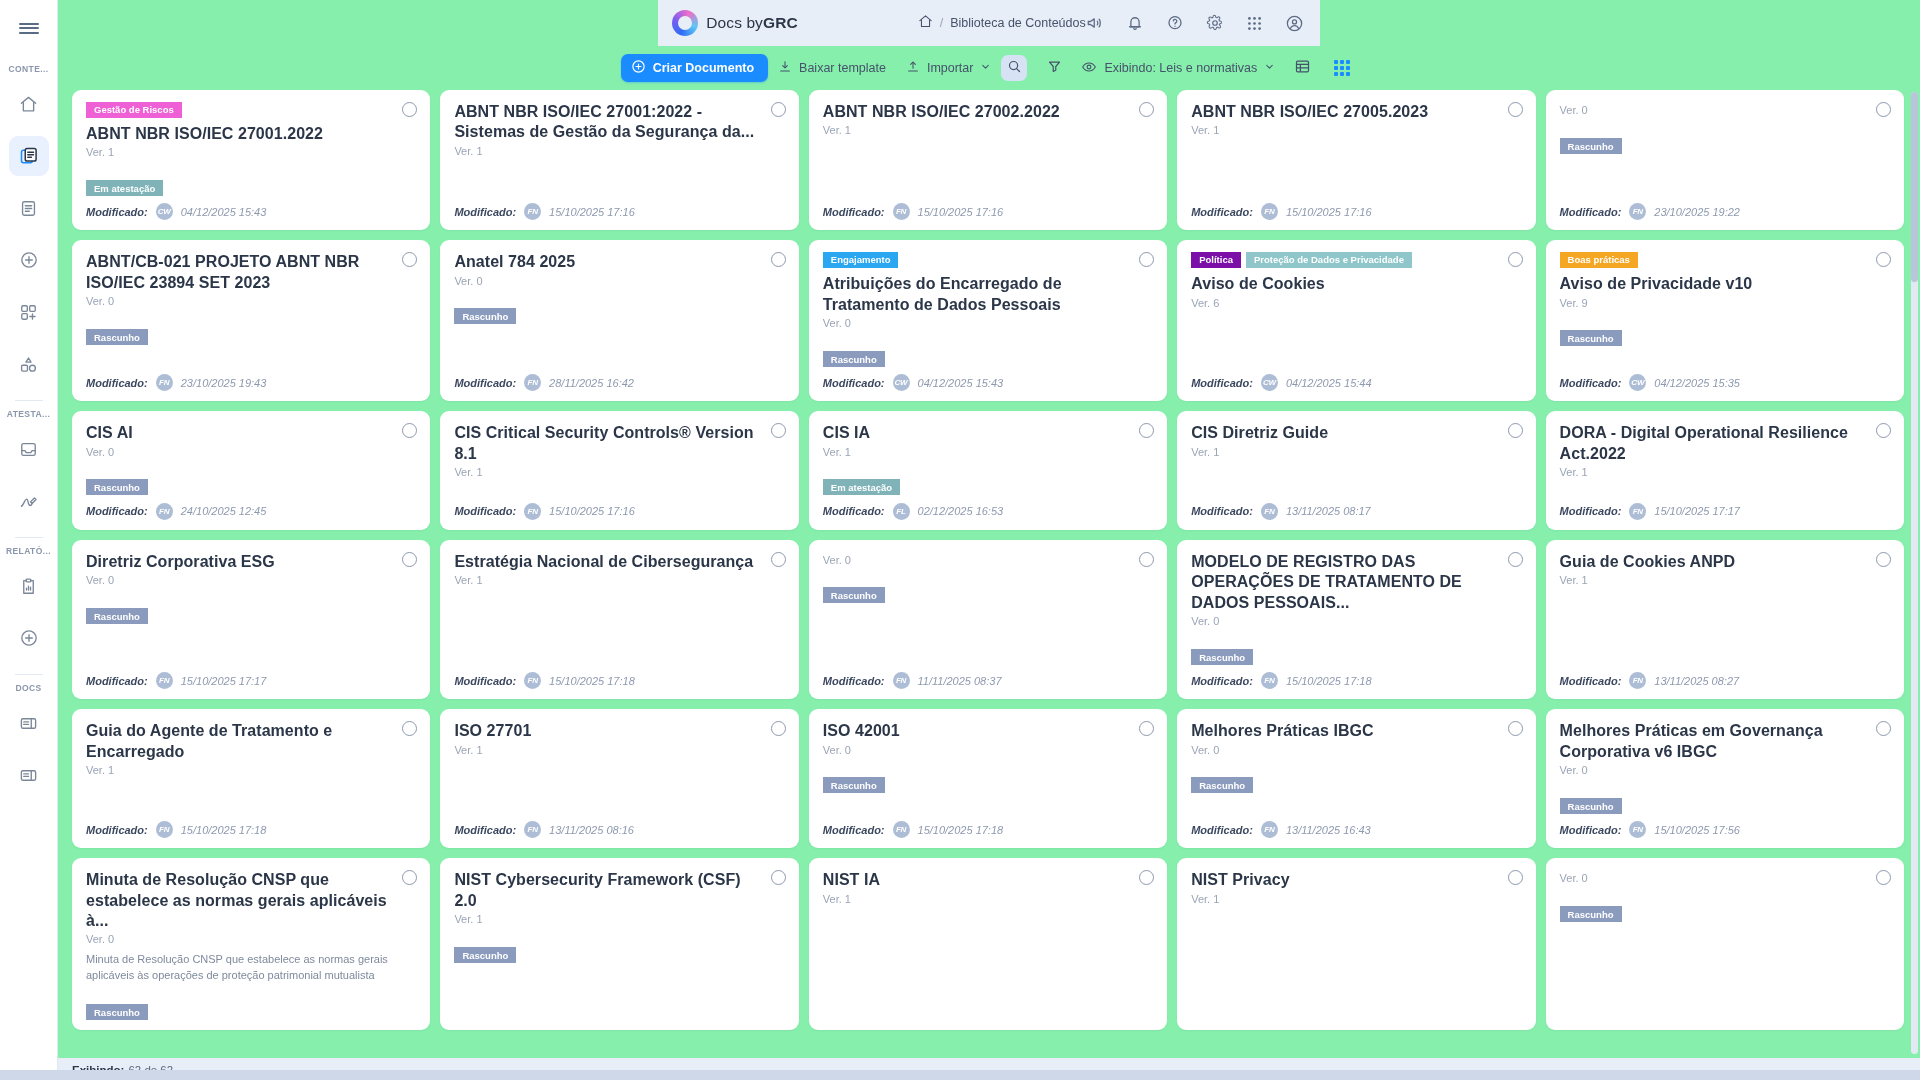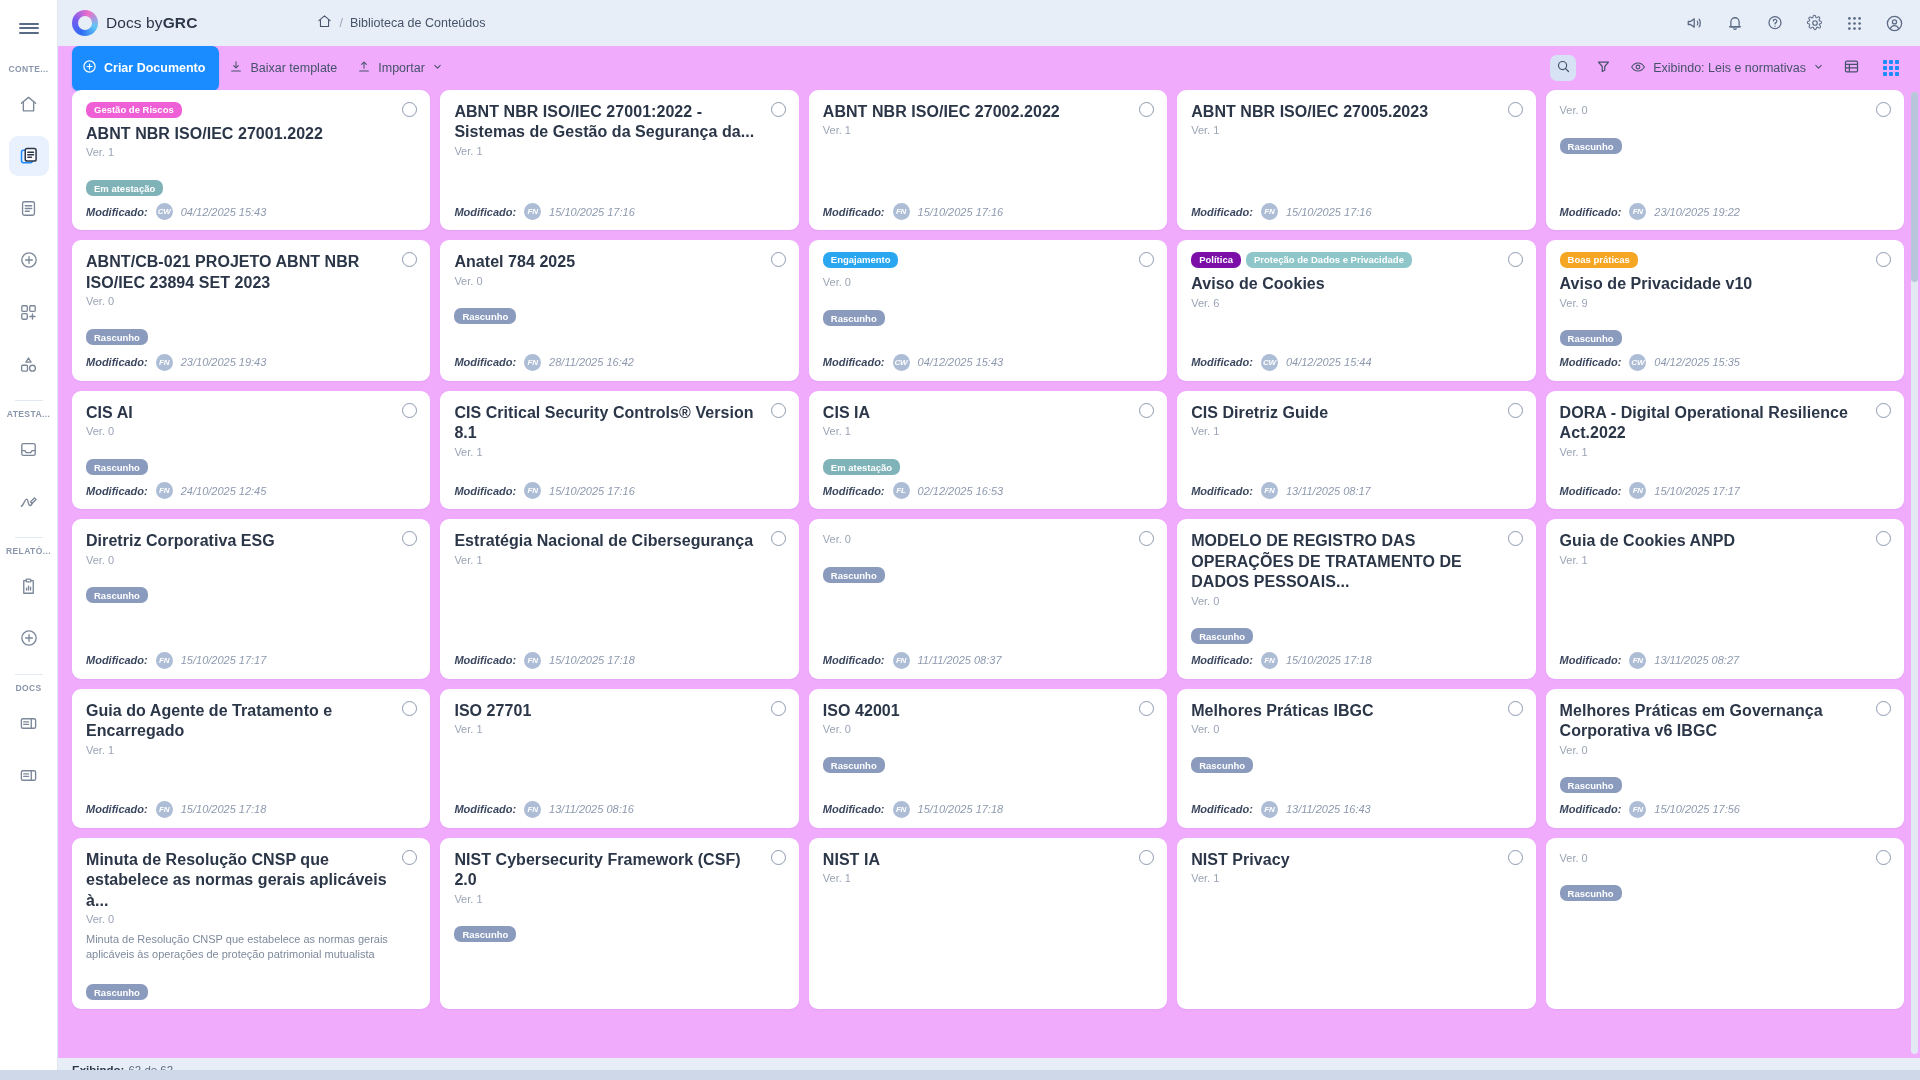--- a/index.html
+++ b/index.html
@@ -33,21 +33,21 @@
   .rail-btn {
     width: 40px; height: 40px; border-radius: 9px;
     display: flex; align-items: center; justify-content: center;
     margin: 6px 0; cursor: pointer; color: #7b8798;
   }
   .rail-btn.active { background: #e9f1fe; }
   .rail-btn svg { display: block; }
   .rail-sep { width: 28px; height: 1px; background: #e3e9f2; margin: 10px 0 2px 0; }
 
   
-  .main { flex: 1 1 auto; display: flex; flex-direction: column; min-width: 0; background:#f0abfc;}
+  .main { flex: 1 1 auto; display: flex; flex-direction: column; min-width: 0; background:#86efac;align-items:center;}
 
   
   .topbar {
     height: 46px; flex: 0 0 46px; display: flex; align-items: center;
     padding: 0 16px 0 14px; background: #e8eef7;
   }
   .brand { display: flex; align-items: center; gap: 8px; }
   .brand-logo { width: 26px; height: 26px; position: relative; }
   .brand-logo .b1 {
     position:absolute; inset:0; border-radius:50%;
@@ -61,21 +61,21 @@
   .brand-text b { font-weight: 800; }
   .crumbs { display:flex; align-items:center; gap:7px; margin-left: 120px; color:#45526a; font-size:12.5px;}
   .crumbs .sep { color:#9aa6ba; }
   .topbar-right { margin-left:auto; display:flex; align-items:center; gap: 22px; color:#5b6a85; }
   .ticon { cursor:pointer; display:flex; align-items:center; justify-content:center;}
 
   
   .toolbar { height: 44px; flex:0 0 44px; display:flex; align-items:center; padding: 0 16px 0 14px; }
   .btn-primary {
     background: #1a8cff; color:#fff; border:none; border-radius:7px;
-    height: 45px; padding: 0 14px 0 10px; font-size: 12.5px; font-weight:600;
+    height: 28px; padding: 0 14px 0 10px; font-size: 12.5px; font-weight:600;
     display:flex; align-items:center; gap:7px; cursor:pointer;
     font-family:"Liberation Sans", sans-serif;
     box-shadow: 0 1px 2px rgba(26,140,255,.35);
   }
   .btn-ghost {
     background:transparent; border:none; color:#45526a; font-size:12.5px;
     height:28px; padding: 0 10px; display:flex; align-items:center; gap:7px; cursor:pointer;
     font-family:"Liberation Sans", sans-serif;
   }
   .toolbar-right { margin-left:auto; display:flex; align-items:center; gap: 14px; color:#5b6a85;}
@@ -98,21 +98,21 @@
     display:flex; flex-direction:column;
     box-shadow: 0 1px 2px rgba(40,60,100,.06);
   }
   .card .radio {
     position:absolute; right:13px; top:12px;
     width:15px; height:15px; border:1.6px solid #8d99ae; border-radius:50%;
     cursor:pointer; background:#fff;
   }
   .tags { display:flex; gap:5px; flex-wrap:wrap; margin-bottom: 6px; }
   .tag {
-    font-size:9.5px; font-weight:600; color:#fff; border-radius:7px;
+    font-size:9.5px; font-weight:600; color:#fff; border-radius:0;
     padding: 2.5px 8px; line-height:1.15; white-space:nowrap;
   }
   .c-title {
     font-size:16px; font-weight:700; color:#2b3648; line-height:1.28;
     padding-right: 26px; letter-spacing:.05px;
   }
   .c-ver { font-size:11px; color:#9aa4b5; margin-top:2px; }
   .c-desc { font-size:11px; color:#7e8a9d; line-height:1.38; margin-top:7px; }
   .status { margin-top:19px; }
   .status .tag { font-size:9.5px; }
@@ -529,20 +529,21 @@
               <span class="lbl">Modificado:</span>
               <span class="avatar">FN</span>
               <span class="dt">28/11/2025  16:42</span>
             </div>
           </div>
           <div class="card">
             <div class="radio"></div>
             <div class="tags">
               <span class="tag" style="background:#2aa7f0">Engajamento</span>
             </div>
+            <div class="c-title">Atribuições do Encarregado de Tratamento de Dados Pessoais</div>
             <div class="c-ver">Ver. 0</div>
             <div class="status"><span class="tag" style="background:#8a9bbd">Rascunho</span></div>
             <div class="c-foot">
               <span class="lbl">Modificado:</span>
               <span class="avatar">CW</span>
               <span class="dt">04/12/2025  15:43</span>
             </div>
           </div>
           <div class="card">
             <div class="radio"></div>

